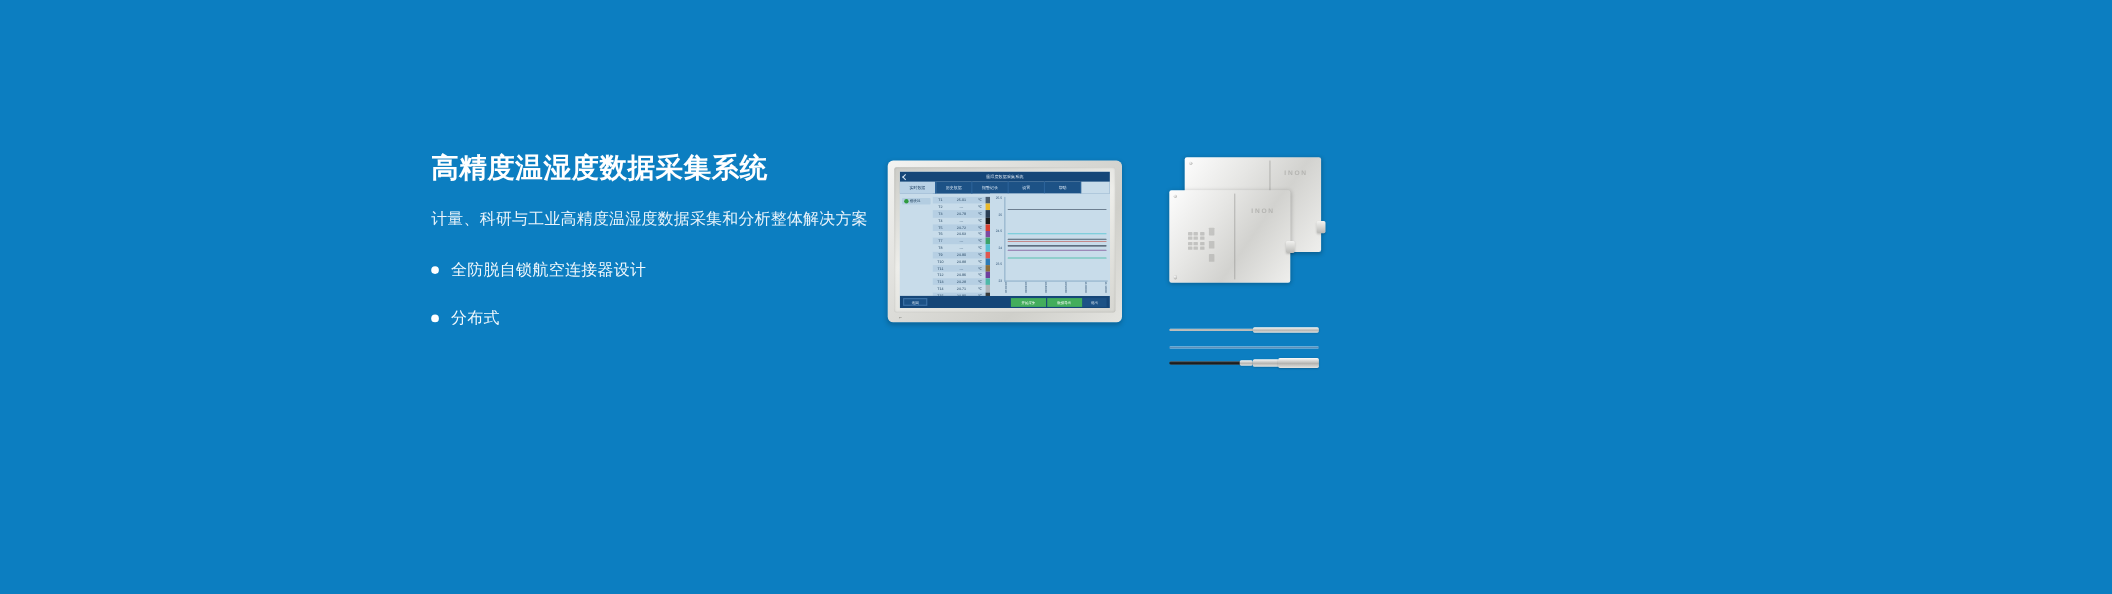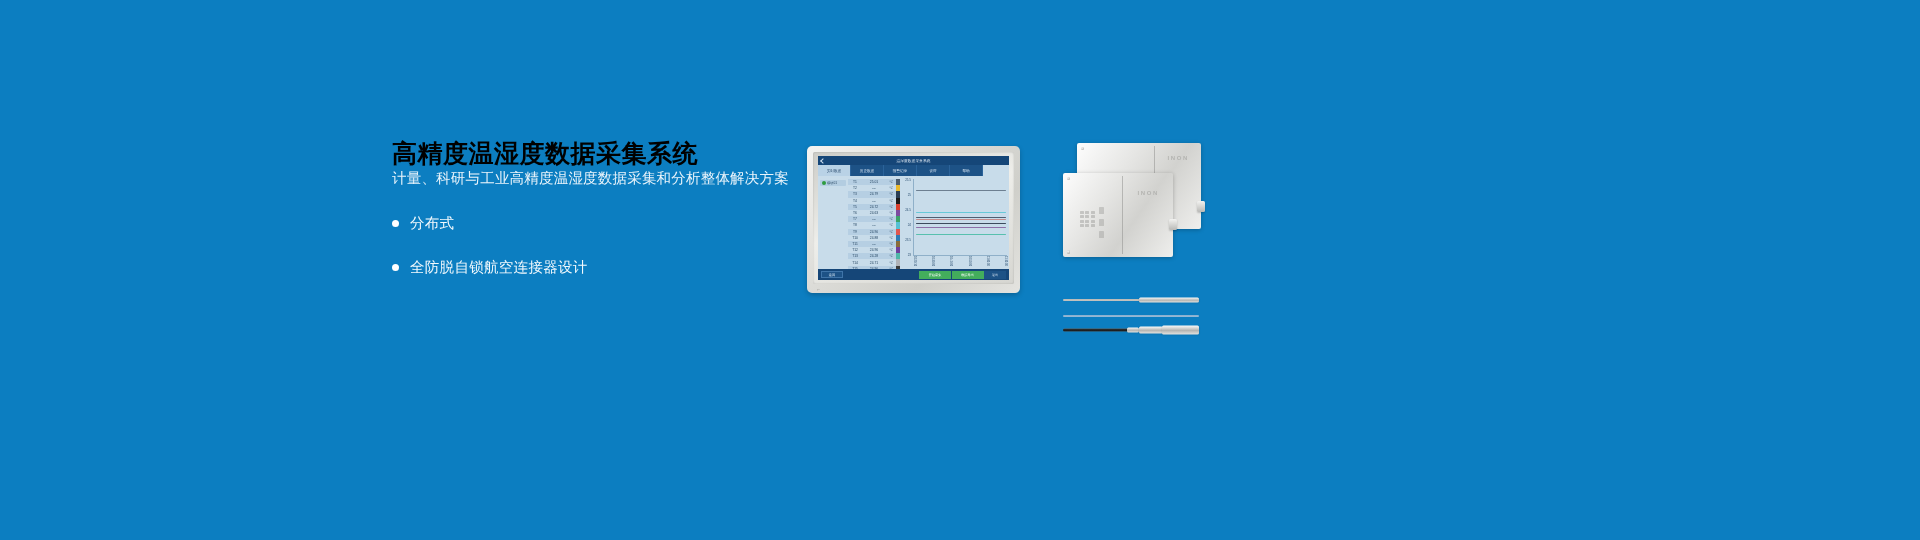--- a/index.html
+++ b/index.html
@@ -16,26 +16,27 @@
 
   
   #text-block {
     position: absolute;
     left: 392px; top: 140px;
     width: 400px;
   }
   #headline {
     font-size: 25px;
     font-weight: bold;
-    color: #000000;
+    color: #ffffff;
     letter-spacing: 0.5px;
     line-height: 1.1;
     white-space: nowrap;
   }
   #subhead {
+    margin-top: 22px;
     font-size: 14.5px;
     color: #eaf4fb;
     line-height: 1.4;
     white-space: nowrap;
     letter-spacing: 0.2px;
   }
   #feature-list { margin-top: 23px; }
   .feature-row {
     display: flex;
     align-items: center;
@@ -340,25 +341,25 @@
 
 <div id="banner">
 
   <div id="text-block">
     <div id="headline">高精度温湿度数据采集系统</div>
     <div id="subhead">计量、科研与工业高精度温湿度数据采集和分析整体解决方案</div>
 
     <div id="feature-list">
       <div class="feature-row">
         <span class="feature-dot"></span>
-        <span class="feature-label">分布式</span>
+        <span class="feature-label">全防脱自锁航空连接器设计</span>
       </div>
       <div class="feature-row">
         <span class="feature-dot"></span>
-        <span class="feature-label">全防脱自锁航空连接器设计</span>
+        <span class="feature-label">分布式</span>
       </div>
     </div>
   </div>
 
   <div id="tablet">
     <div id="tablet-outer"></div>
     <div id="tablet-bezel"></div>
 
     <div id="tablet-screen">
 

